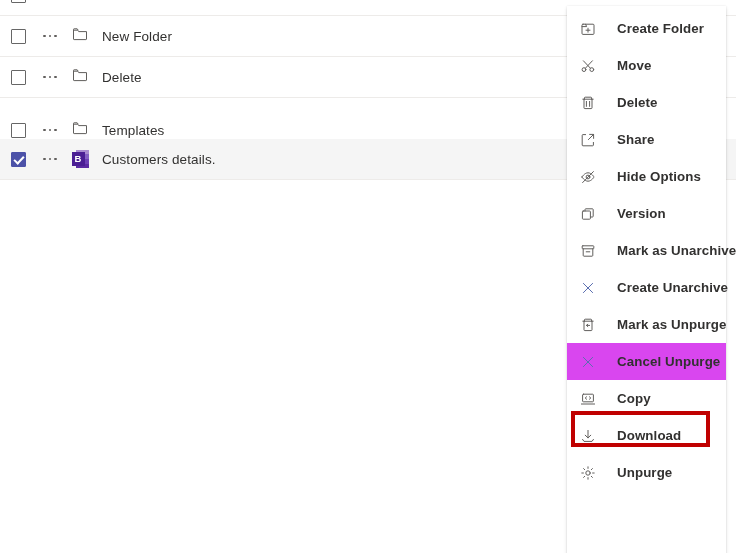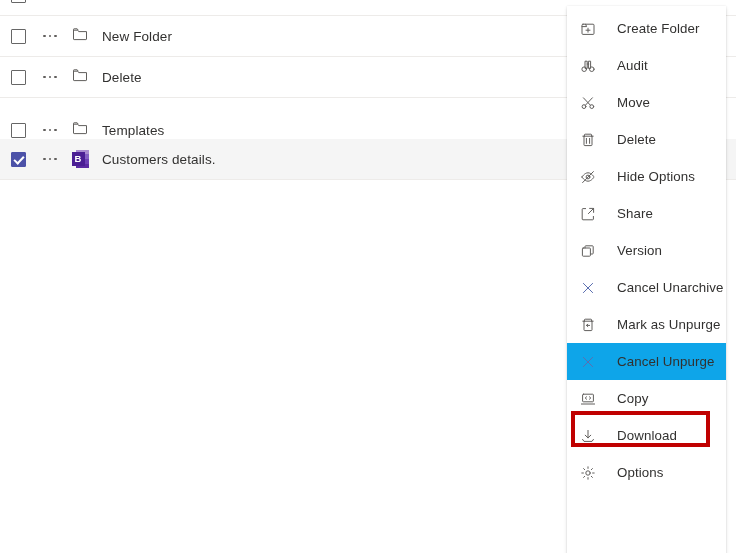--- a/index.html
+++ b/index.html
@@ -52,23 +52,23 @@
   #context-menu{
     position:absolute;left:567px;top:6px;width:159px;height:553px;
     background:#ffffff;
     box-shadow:0 1.6px 3.6px rgba(0,0,0,.13),0 .3px 1.9px rgba(0,0,0,.10);
     box-sizing:border-box;padding-top:4px;
   }
   .mi{
     height:37px;display:flex;align-items:center;padding-left:13px;
     box-sizing:border-box;cursor:default;position:relative;
   }
-  .mi.hl{background:#0ea5e9;}
+  .mi.hl{background:#d946ef;}
   .mi .ic{width:16px;height:16px;flex:none;display:flex;align-items:center;justify-content:center;}
-  .mi .lb{margin-left:21px;font-size:13.3px;color:#323130;letter-spacing:.1px;white-space:nowrap;}
+  .mi .lb{margin-left:21px;font-size:13.3px;color:#323130;letter-spacing:.1px;white-space:nowrap;font-weight:bold;}
 
   
   #annotation-box{
     position:absolute;left:571px;top:411px;width:139px;height:36px;
     border:4px solid #c00000;box-sizing:border-box;pointer-events:none;z-index:30;
   }
 </style>
 </head>
 <body>
 
@@ -178,32 +178,20 @@
           <rect x="2" y="3.2" width="12" height="10.2" rx="1"></rect>
           <path d="M2 5.6h4.6l-1-2.4"></path>
           <path d="M8 7.2v4M6 9.2h4"></path>
         </svg>
       </span>
       <span class="lb">Create Folder</span>
     </div>
     <div class="mi">
       <span class="ic">
         <svg width="16" height="16" viewBox="0 0 16 16" fill="none" stroke="#605e5c" stroke-width="1" stroke-linecap="round" stroke-linejoin="round">
-          <path d="M5.4 3.2h1.8v7.2H5.4z"></path>
-          <path d="M8.8 3.2h1.8v7.2H8.8z"></path>
-          <circle cx="4.2" cy="11.2" r="2.3"></circle>
-          <circle cx="11.8" cy="11.2" r="2.3"></circle>
-          <path d="M7.2 6h1.6"></path>
-        </svg>
-      </span>
-      <span class="lb">Audit</span>
-    </div>
-    <div class="mi">
-      <span class="ic">
-        <svg width="16" height="16" viewBox="0 0 16 16" fill="none" stroke="#605e5c" stroke-width="1" stroke-linecap="round" stroke-linejoin="round">
           <circle cx="4" cy="11.6" r="1.9"></circle>
           <circle cx="11.8" cy="11.6" r="1.9"></circle>
           <path d="M5.4 10.2 12.4 2.8M10.4 10.2 3.4 2.8"></path>
         </svg>
       </span>
       <span class="lb">Move</span>
     </div>
     <div class="mi">
       <span class="ic">
         <svg width="16" height="16" viewBox="0 0 16 16" fill="none" stroke="#605e5c" stroke-width="1" stroke-linecap="round" stroke-linejoin="round">
@@ -211,53 +199,63 @@
           <path d="M4.4 4.2V3a.8.8 0 0 1 .8-.8h5.6a.8.8 0 0 1 .8.8v1.2"></path>
           <path d="M4 4.2v8.6a.8.8 0 0 0 .8.8h6.4a.8.8 0 0 0 .8-.8V4.2"></path>
           <path d="M6.4 6.4v5M9.6 6.4v5"></path>
         </svg>
       </span>
       <span class="lb">Delete</span>
     </div>
     <div class="mi">
       <span class="ic">
         <svg width="16" height="16" viewBox="0 0 16 16" fill="none" stroke="#605e5c" stroke-width="1" stroke-linecap="round" stroke-linejoin="round">
+          <path d="M5.6 2.6H3a.8.8 0 0 0-.8.8v9.6a.8.8 0 0 0 .8.8h9.6a.8.8 0 0 0 .8-.8v-2.6"></path>
+          <path d="M8.4 7.6 13.6 2.4"></path>
+          <path d="M9.6 2.4h4v4"></path>
+        </svg>
+      </span>
+      <span class="lb">Share</span>
+    </div>
+    <div class="mi">
+      <span class="ic">
+        <svg width="16" height="16" viewBox="0 0 16 16" fill="none" stroke="#605e5c" stroke-width="1" stroke-linecap="round" stroke-linejoin="round">
           <path d="M2 8s2.4-4.2 6-4.2S14 8 14 8s-2.4 4.2-6 4.2S2 8 2 8z"></path>
           <circle cx="8" cy="8" r="1.9"></circle>
           <path d="M2.6 13.6 13.4 2.6"></path>
         </svg>
       </span>
       <span class="lb">Hide Options</span>
     </div>
     <div class="mi">
       <span class="ic">
         <svg width="16" height="16" viewBox="0 0 16 16" fill="none" stroke="#605e5c" stroke-width="1" stroke-linecap="round" stroke-linejoin="round">
-          <path d="M5.6 2.6H3a.8.8 0 0 0-.8.8v9.6a.8.8 0 0 0 .8.8h9.6a.8.8 0 0 0 .8-.8v-2.6"></path>
-          <path d="M8.4 7.6 13.6 2.4"></path>
-          <path d="M9.6 2.4h4v4"></path>
-        </svg>
-      </span>
-      <span class="lb">Share</span>
-    </div>
-    <div class="mi">
-      <span class="ic">
-        <svg width="16" height="16" viewBox="0 0 16 16" fill="none" stroke="#605e5c" stroke-width="1" stroke-linecap="round" stroke-linejoin="round">
           <rect x="2.4" y="5" width="8" height="8.2" rx="0.8"></rect>
           <path d="M5 5V3.6a.8.8 0 0 1 .8-.8h6.6a.8.8 0 0 1 .8.8v6.6a.8.8 0 0 1-.8.8H11"></path>
         </svg>
       </span>
       <span class="lb">Version</span>
     </div>
     <div class="mi">
       <span class="ic">
+        <svg width="16" height="16" viewBox="0 0 16 16" fill="none" stroke="#605e5c" stroke-width="1" stroke-linecap="round" stroke-linejoin="round">
+          <rect x="2.2" y="2.8" width="11.6" height="3" rx="0.6"></rect>
+          <path d="M3.2 5.8v6.6a.8.8 0 0 0 .8.8h8a.8.8 0 0 0 .8-.8V5.8"></path>
+          <path d="M6.2 8.8h3.6"></path>
+        </svg>
+      </span>
+      <span class="lb">Mark as Unarchive</span>
+    </div>
+    <div class="mi">
+      <span class="ic">
         <svg width="16" height="16" viewBox="0 0 16 16" fill="none" stroke="#5b6fb0" stroke-width="1" stroke-linecap="round" stroke-linejoin="round">
           <path d="M3.4 3.4 12.6 12.6M12.6 3.4 3.4 12.6"></path>
         </svg>
       </span>
-      <span class="lb">Cancel Unarchive</span>
+      <span class="lb">Create Unarchive</span>
     </div>
     <div class="mi">
       <span class="ic">
         <svg width="16" height="16" viewBox="0 0 16 16" fill="none" stroke="#605e5c" stroke-width="1" stroke-linecap="round" stroke-linejoin="round">
           <path d="M2.8 4.2h10.4"></path>
           <path d="M4.4 4.2V3a.8.8 0 0 1 .8-.8h5.6a.8.8 0 0 1 .8.8v1.2"></path>
           <path d="M4 4.2v8.6a.8.8 0 0 0 .8.8h6.4a.8.8 0 0 0 .8-.8V4.2"></path>
           <path d="M9.6 8.4H6.6M7.8 7.2 6.4 8.4l1.4 1.2"></path>
         </svg>
       </span>
@@ -291,17 +289,17 @@
       </span>
       <span class="lb">Download</span>
     </div>
     <div class="mi">
       <span class="ic">
         <svg width="16" height="16" viewBox="0 0 16 16" fill="none" stroke="#605e5c" stroke-width="1" stroke-linecap="round" stroke-linejoin="round">
           <circle cx="8" cy="8" r="2.2"></circle>
           <path d="M8 1.8v1.6M8 12.6v1.6M1.8 8h1.6M12.6 8h1.6M3.6 3.6l1.1 1.1M11.3 11.3l1.1 1.1M12.4 3.6l-1.1 1.1M4.7 11.3l-1.1 1.1"></path>
         </svg>
       </span>
-      <span class="lb">Options</span>
+      <span class="lb">Unpurge</span>
     </div>
   </div>
 
 <div id="annotation-box" style="border-color: rgb(192, 0, 0);"></div>
 
 </body></html>

